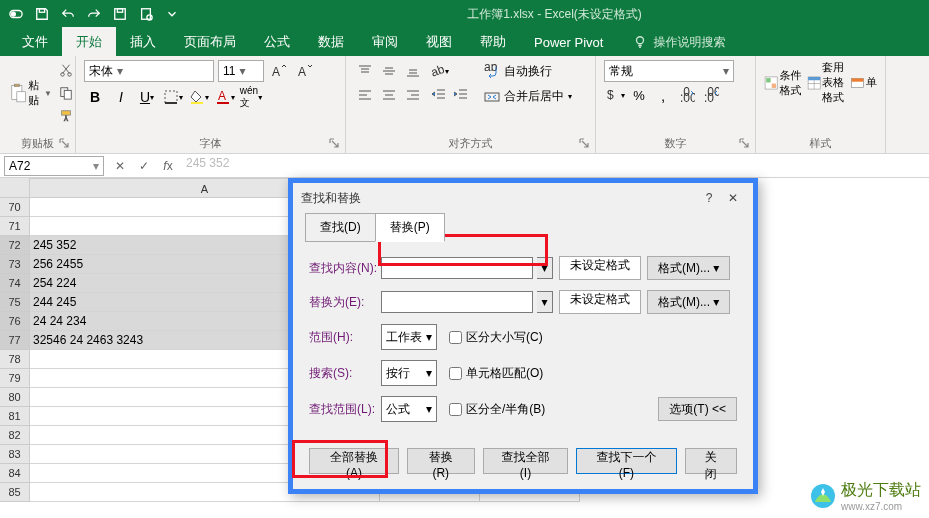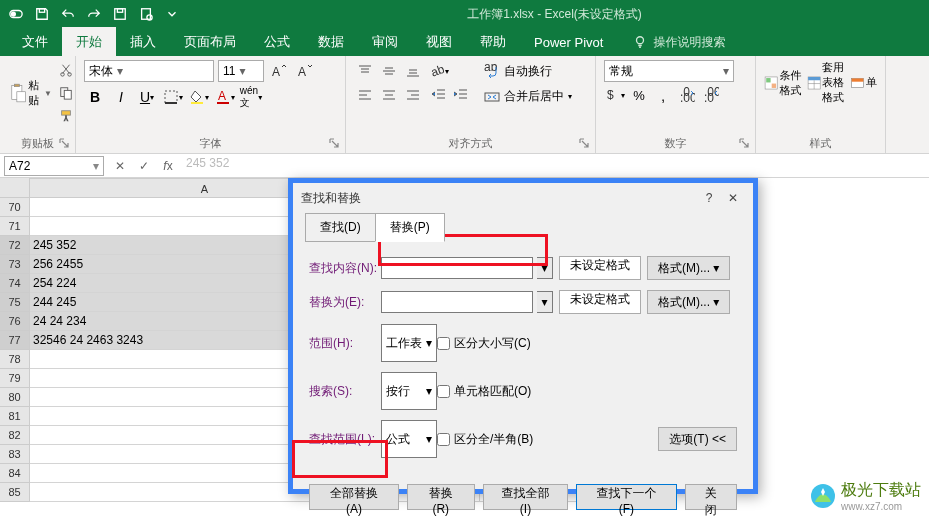--- a/index.html
+++ b/index.html
@@ -53,22 +53,22 @@
 .dlg-close,.dlg-help{width:24px;height:24px;display:flex;align-items:center;justify-content:center;cursor:pointer;color:#444}
 .dlg-tabs{display:flex;padding:0 12px}
 .dlg-tab{padding:5px 14px;border:1px solid #aaa;background:#f0f0f0;cursor:pointer;font-size:12px;margin-right:-1px}
 .dlg-tab.active{background:#fff;border-bottom:1px solid #fff;z-index:1}
 .dlg-body{padding:14px 16px 8px;position:relative}
 .d-row{display:flex;align-items:center;margin-bottom:10px}
 .d-lbl{width:72px;color:#701a75}
 .d-inp{width:152px;height:22px;border:1px solid #7a7a7a;background:#fff;margin-right:4px}
 .d-dd{width:16px;height:22px;border:1px solid #7a7a7a;border-left:none;background:#e9e9e9;display:flex;align-items:center;justify-content:center;cursor:pointer}
 .d-btn{height:24px;border:1px solid #ababab;background:#e1e1e1;padding:0 10px;cursor:pointer;margin-left:6px}
-.d-sel{width:56px;height:38px;border:1px solid #7a7a7a;background:#fff;padding:0 4px;display:flex;align-items:center;justify-content:space-between;cursor:pointer}
-.d-chk{display:flex;align-items:center;gap:4px;}
+.d-sel{width:56px;height:26px;border:1px solid #7a7a7a;background:#fff;padding:0 4px;display:flex;align-items:center;justify-content:space-between;cursor:pointer}
+.d-chk{display:flex;align-items:center;gap:4px;margin-left:12px}
 .d-chk input{width:13px;height:13px}
 .dlg-btns{display:flex;gap:8px;padding:8px 16px 12px;justify-content:flex-start}
 .dlg-btn{height:26px;border:1px solid #ababab;background:#e1e1e1;padding:0 14px;cursor:pointer}
 .dlg-btn.blue{border:1px solid #0078d4}
 .red-box{border:3px solid #e12;position:absolute;pointer-events:none}
 .watermark{position:absolute;right:8px;bottom:6px;display:flex;align-items:center;gap:4px;color:#2196c9;font-size:14px}
 .watermark .sub{color:#999;font-size:10px}
 .watermark svg{width:28px;height:28px}
 </style>
 </head>

